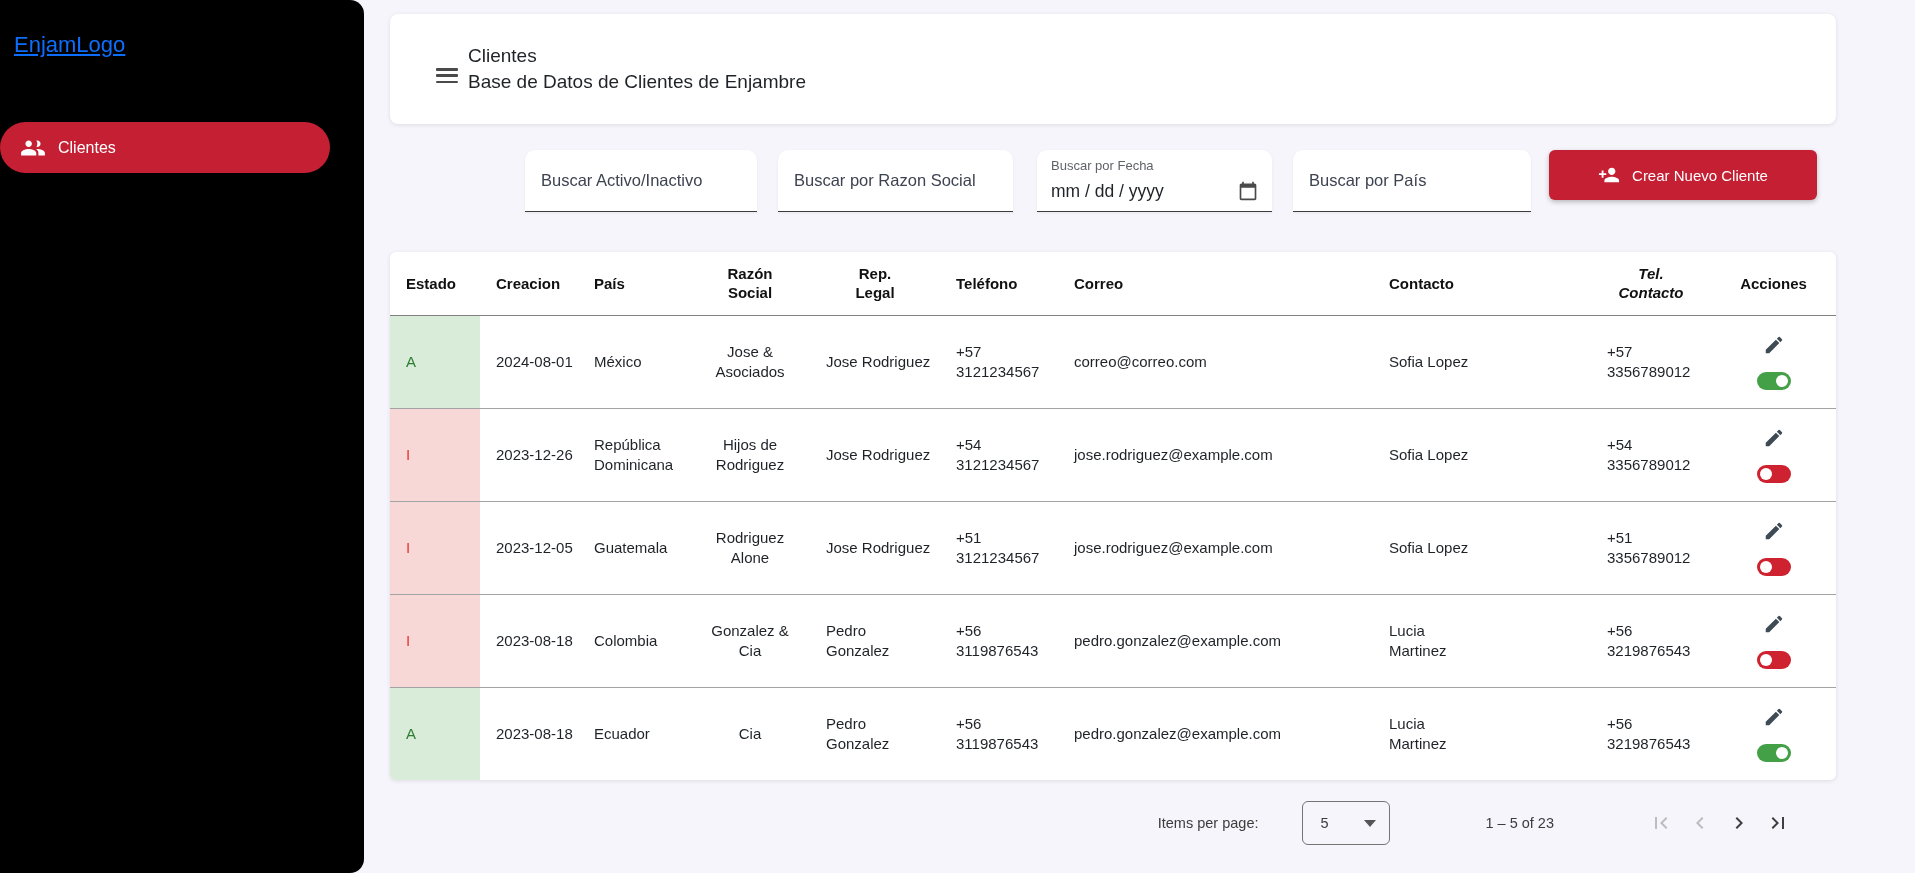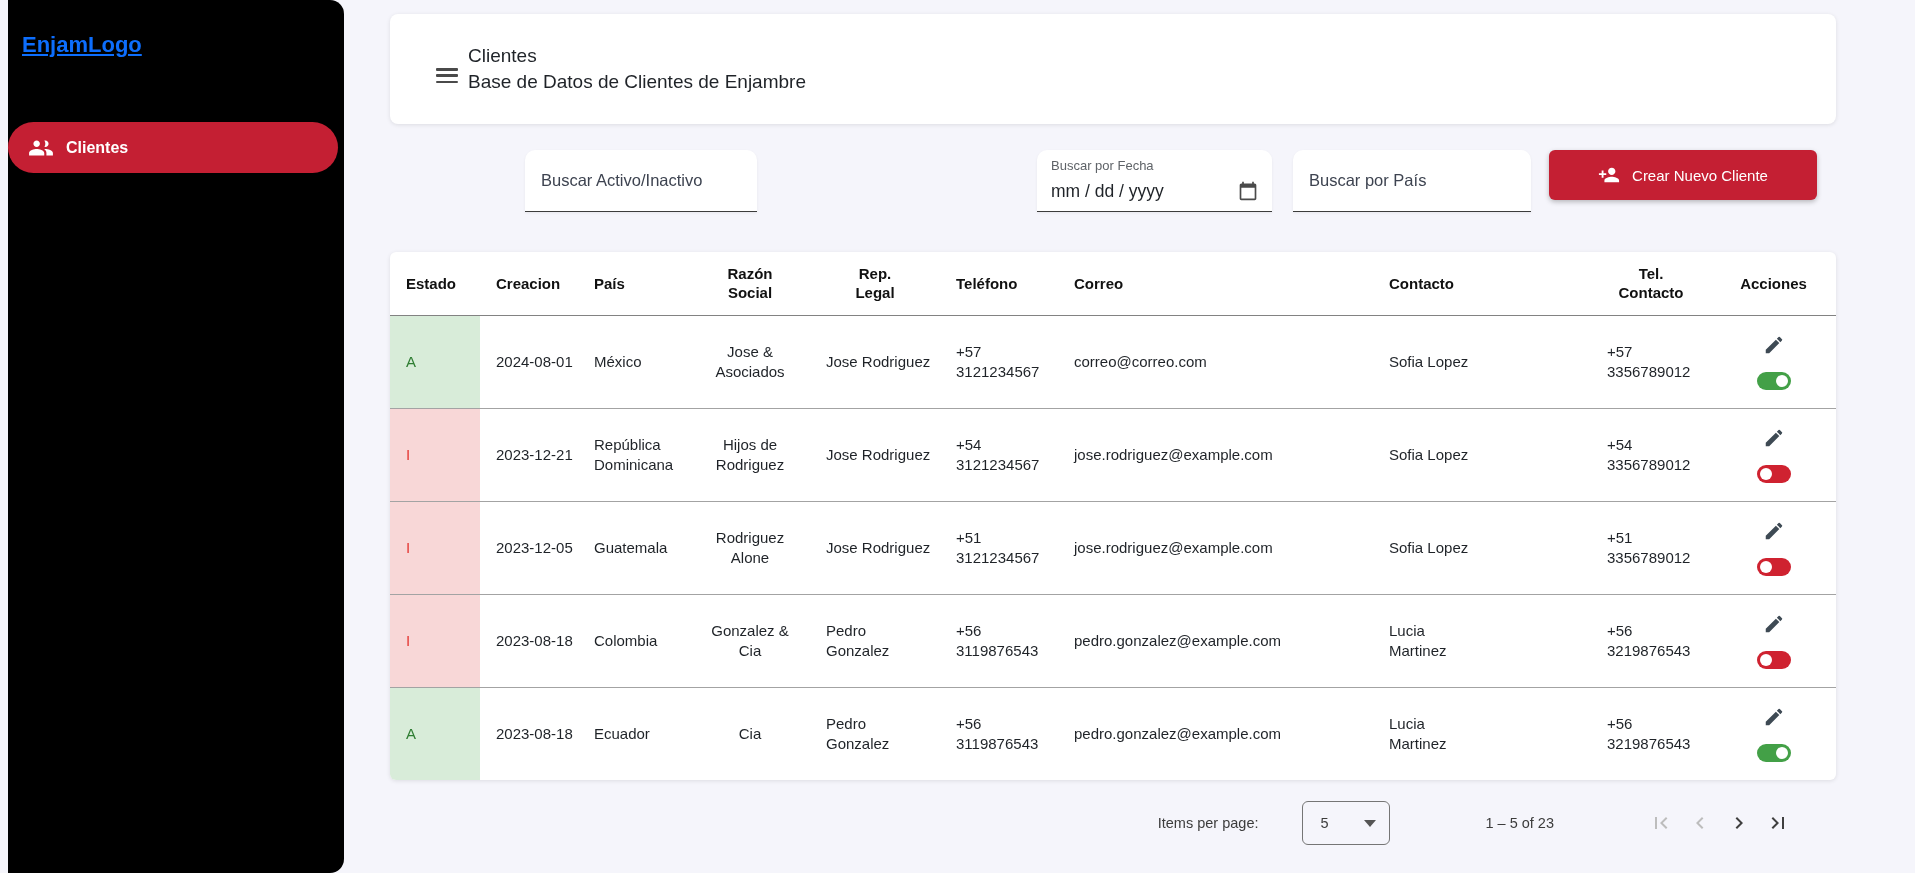--- a/index.html
+++ b/index.html
@@ -7,22 +7,22 @@
     width:1915px;height:873px;overflow:hidden;
     background:#f5f5fb;
     font-family:"Liberation Sans", sans-serif;
     color:#212121;
     position:relative;
   }
   .app{position:absolute;inset:0;}
 
   
   .sidebar{
-    position:absolute;left:8px;top:0;width:336px;height:873px;
-    background:#000;border-radius:0 14px 14px 0;z-index:2;font-weight:bold;
+    position:absolute;left:0;top:0;width:364px;height:873px;
+    background:#000;border-radius:0 14px 14px 0;z-index:2;
   }
   .logo-link{
     position:absolute;left:14px;top:32px;
     font-size:22px;color:#0d6efd;text-decoration:underline;cursor:pointer;
   }
   .nav-item{
     position:absolute;left:0;width:330px;height:51px;
     display:flex;align-items:center;gap:12px;padding-left:20px;box-sizing:border-box;
     color:#fff;font-size:16px;cursor:pointer;border-radius:28px;
   }
@@ -82,21 +82,21 @@
   col.c-correo{width:315px;} col.c-contacto{width:218px;}col.c-telcont{width:120px;}
   col.c-acciones{width:125px;}
   th{
     height:63px;font-size:15px;font-weight:bold;color:#111;
     text-align:left;padding:0 8px 0 16px;box-sizing:border-box;vertical-align:middle;
     border-bottom:1px solid #828282;line-height:19px;
   }
   th.center{text-align:center;padding:0;}
   th.th-razon{padding:0 26px;}
   th.th-rep{padding:0 34px;}
-  th.th-telcont{padding:0 22px;}
+  th.th-telcont{padding:0 22px;font-style:italic;}
   td{
     height:93px;font-size:15px;color:#1f2328;line-height:20px;
     padding:0 8px 0 16px;box-sizing:border-box;vertical-align:middle;
   }
   tbody tr:not(:last-child) td{border-bottom:1px solid #a3a3a3;}
   td.estado{padding:0 0 0 16px;}
   td.estado.estado-a{background:#d8ecd9;color:#2e7d32;}
   td.estado.estado-i{background:#f8d7d7;color:#e53935;}
   td.razon{text-align:center;padding:0 12px;}
   td.creacion, td.correo{white-space:nowrap;}
@@ -156,20 +156,23 @@
         <span></span>
     </div>
     <div class="header-titles" data-interactable="false">
       <div data-interactable="false">Clientes</div>
       <div data-interactable="false">Base de Datos de Clientes de Enjambre</div>
     </div>
   </section>
 
   <div class="field field-estado" data-interactable="false">
     <input type="text" data-interactable="true" placeholder="Buscar Activo/Inactivo" style="">
+  </div>
+  <div class="field field-razon" data-interactable="false">
+    <input type="text" data-interactable="true" placeholder="Buscar por Razon Social" style="">
   </div>
   <div class="field field-fecha" data-interactable="true">
     <span class="fecha-label" data-interactable="false">Buscar por Fecha</span>
     <span class="fecha-value" data-interactable="true">mm / dd / yyyy</span>
     <span class="fecha-cal" data-interactable="true">
       <svg width="20" height="20" viewBox="0 0 24 24" fill="#4a4a4a">
           <path d="M20 3h-1V1h-2v2H7V1H5v2H4c-1.1 0-2 .9-2 2v16c0 1.1.9 2 2 2h16c1.1 0 2-.9 2-2V5c0-1.1-.9-2-2-2zm0 18H4V8h16v13z"></path>
         </svg>
     </span>
   </div>
@@ -236,21 +239,21 @@
           </button>
           <button class="toggle toggle-on" data-interactable="true">
                   <span class="knob"></span>
                 </button>
         </div>
       </td>
     </tr>
 
     <tr data-interactable="false">
       <td class="estado estado-i" data-interactable="false">I</td>
-      <td class="creacion" data-interactable="false">2023-12-21</td>
+      <td class="creacion" data-interactable="false">2023-12-26</td>
       <td data-interactable="false">República Dominicana</td>
       <td class="razon" data-interactable="false">Hijos de Rodriguez</td>
       <td data-interactable="false">Jose Rodriguez</td>
       <td data-interactable="false">+54 3121234567</td>
       <td class="correo" data-interactable="false">jose.rodriguez@example.com</td>
       <td class="contacto" data-interactable="false">Sofia Lopez</td>
       <td data-interactable="false">+54 3356789012</td>
       <td class="acciones" data-interactable="false">
         <div class="acciones-stack">
           <button class="icon-btn" data-interactable="true">

